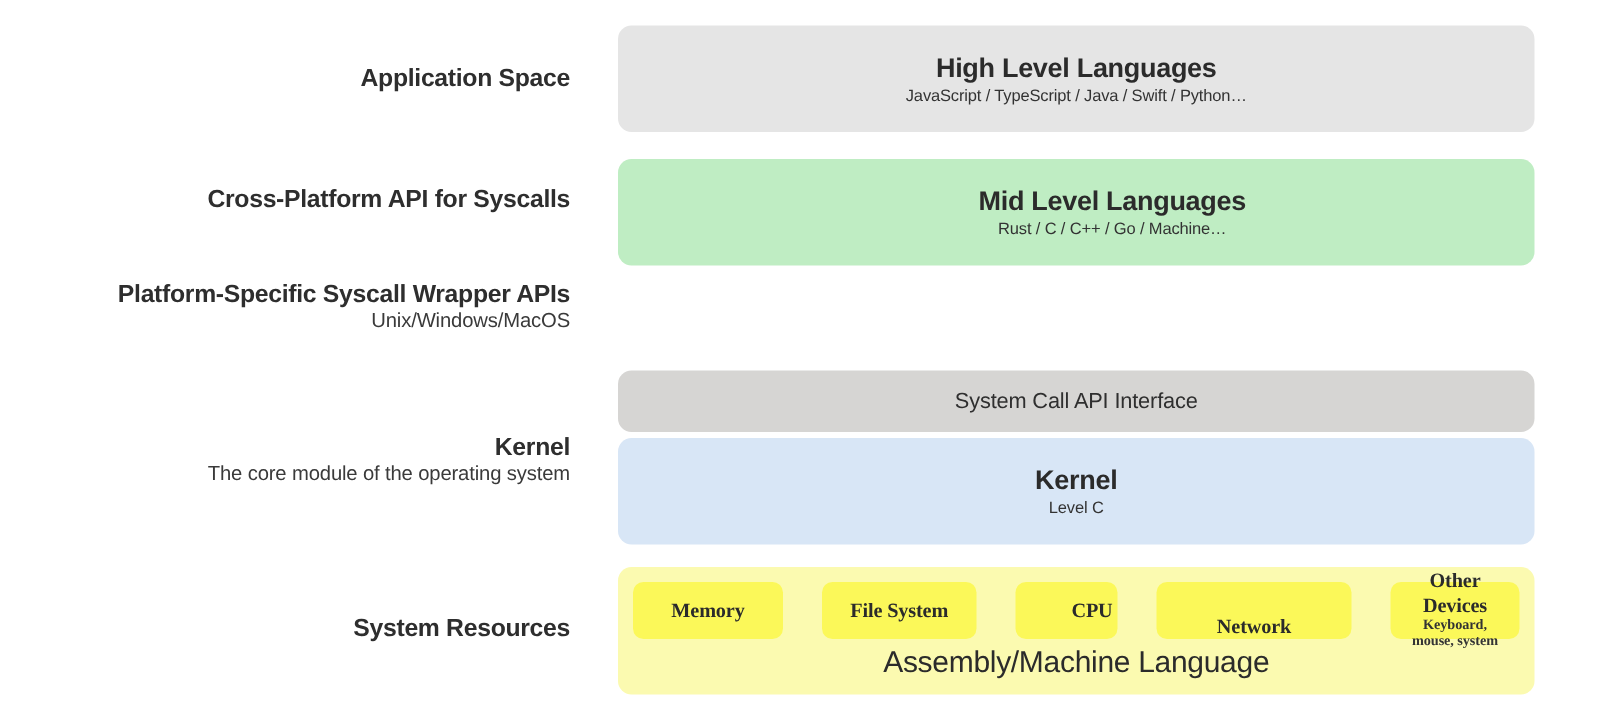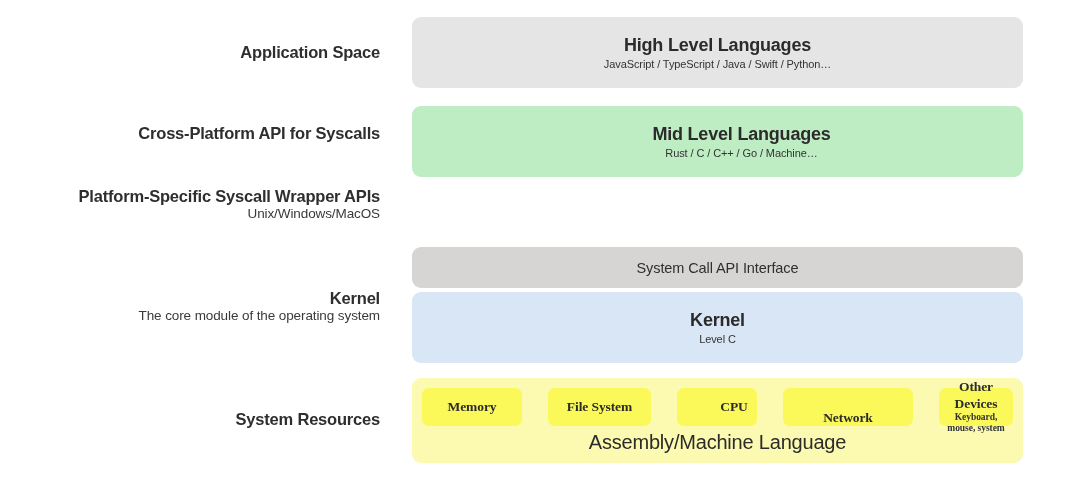--- a/index.html
+++ b/index.html
@@ -137,21 +137,21 @@
   }
   .chip .c-sub {
     font-size: 9.5px;
     font-weight: bold;
     color: #333333;
     letter-spacing: -0.05px;
     line-height: 1.2;
   }
   .chip-memory  { width: 100px; }
   .chip-fs      { width: 103px; }
-  .chip-cpu     { width: 80px; padding-left: 42px; }
+  .chip-cpu     { width: 68px; padding-left: 42px; }
   .chip-network { width: 130px; justify-content: flex-end; }
   .chip-other   { flex: 1; }
 
   .assembly-label {
     position: absolute;
     left: 0;
     right: 0;
     top: 53px;
     text-align: center;
     font-size: 20px;

